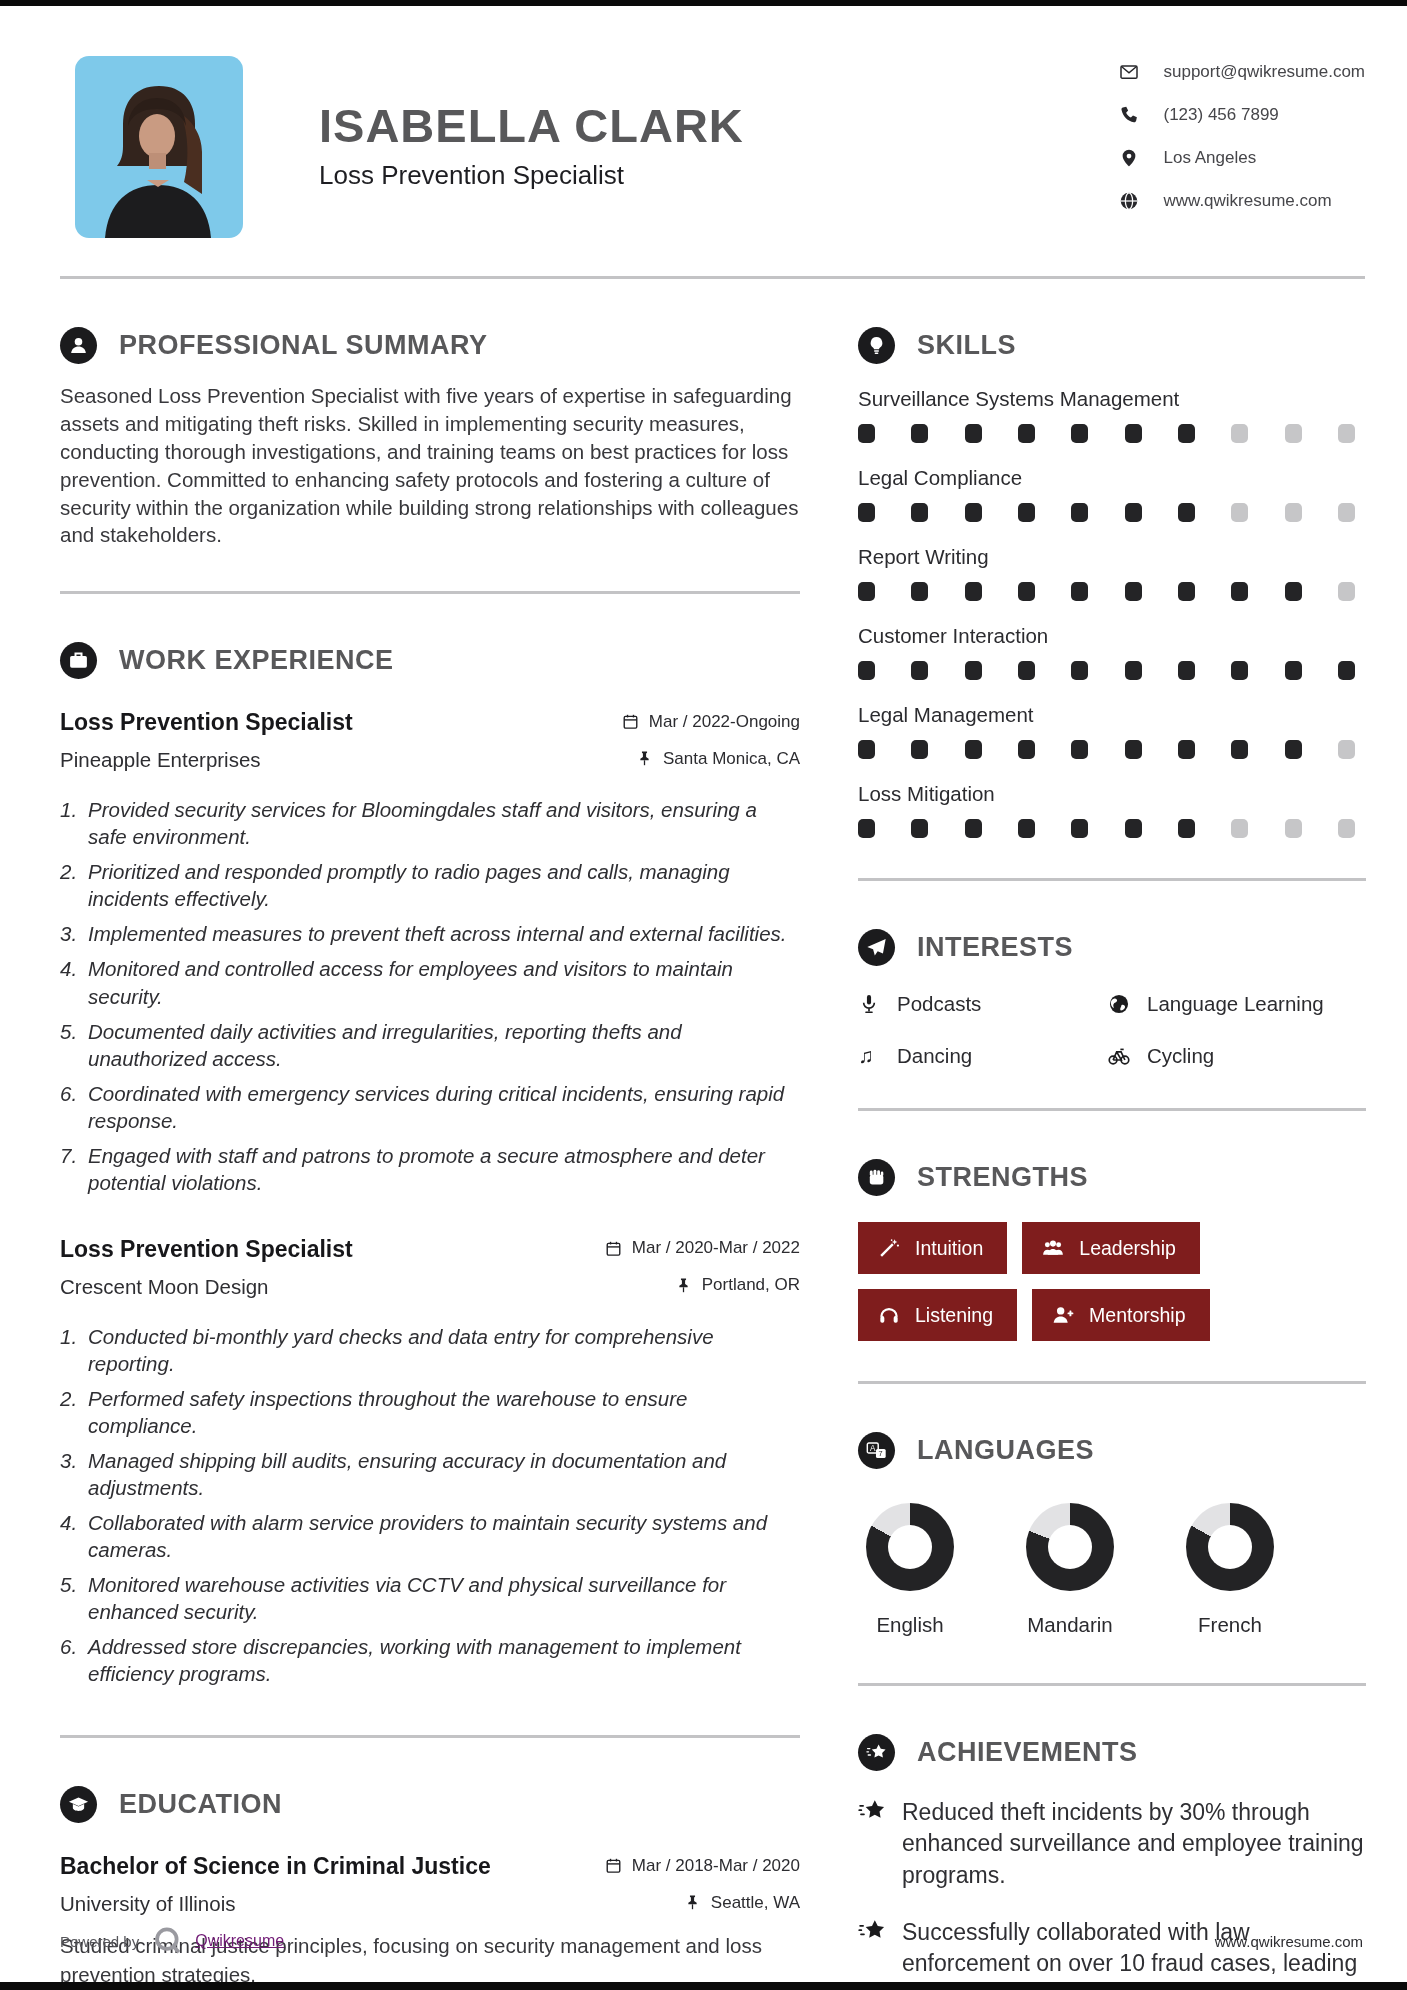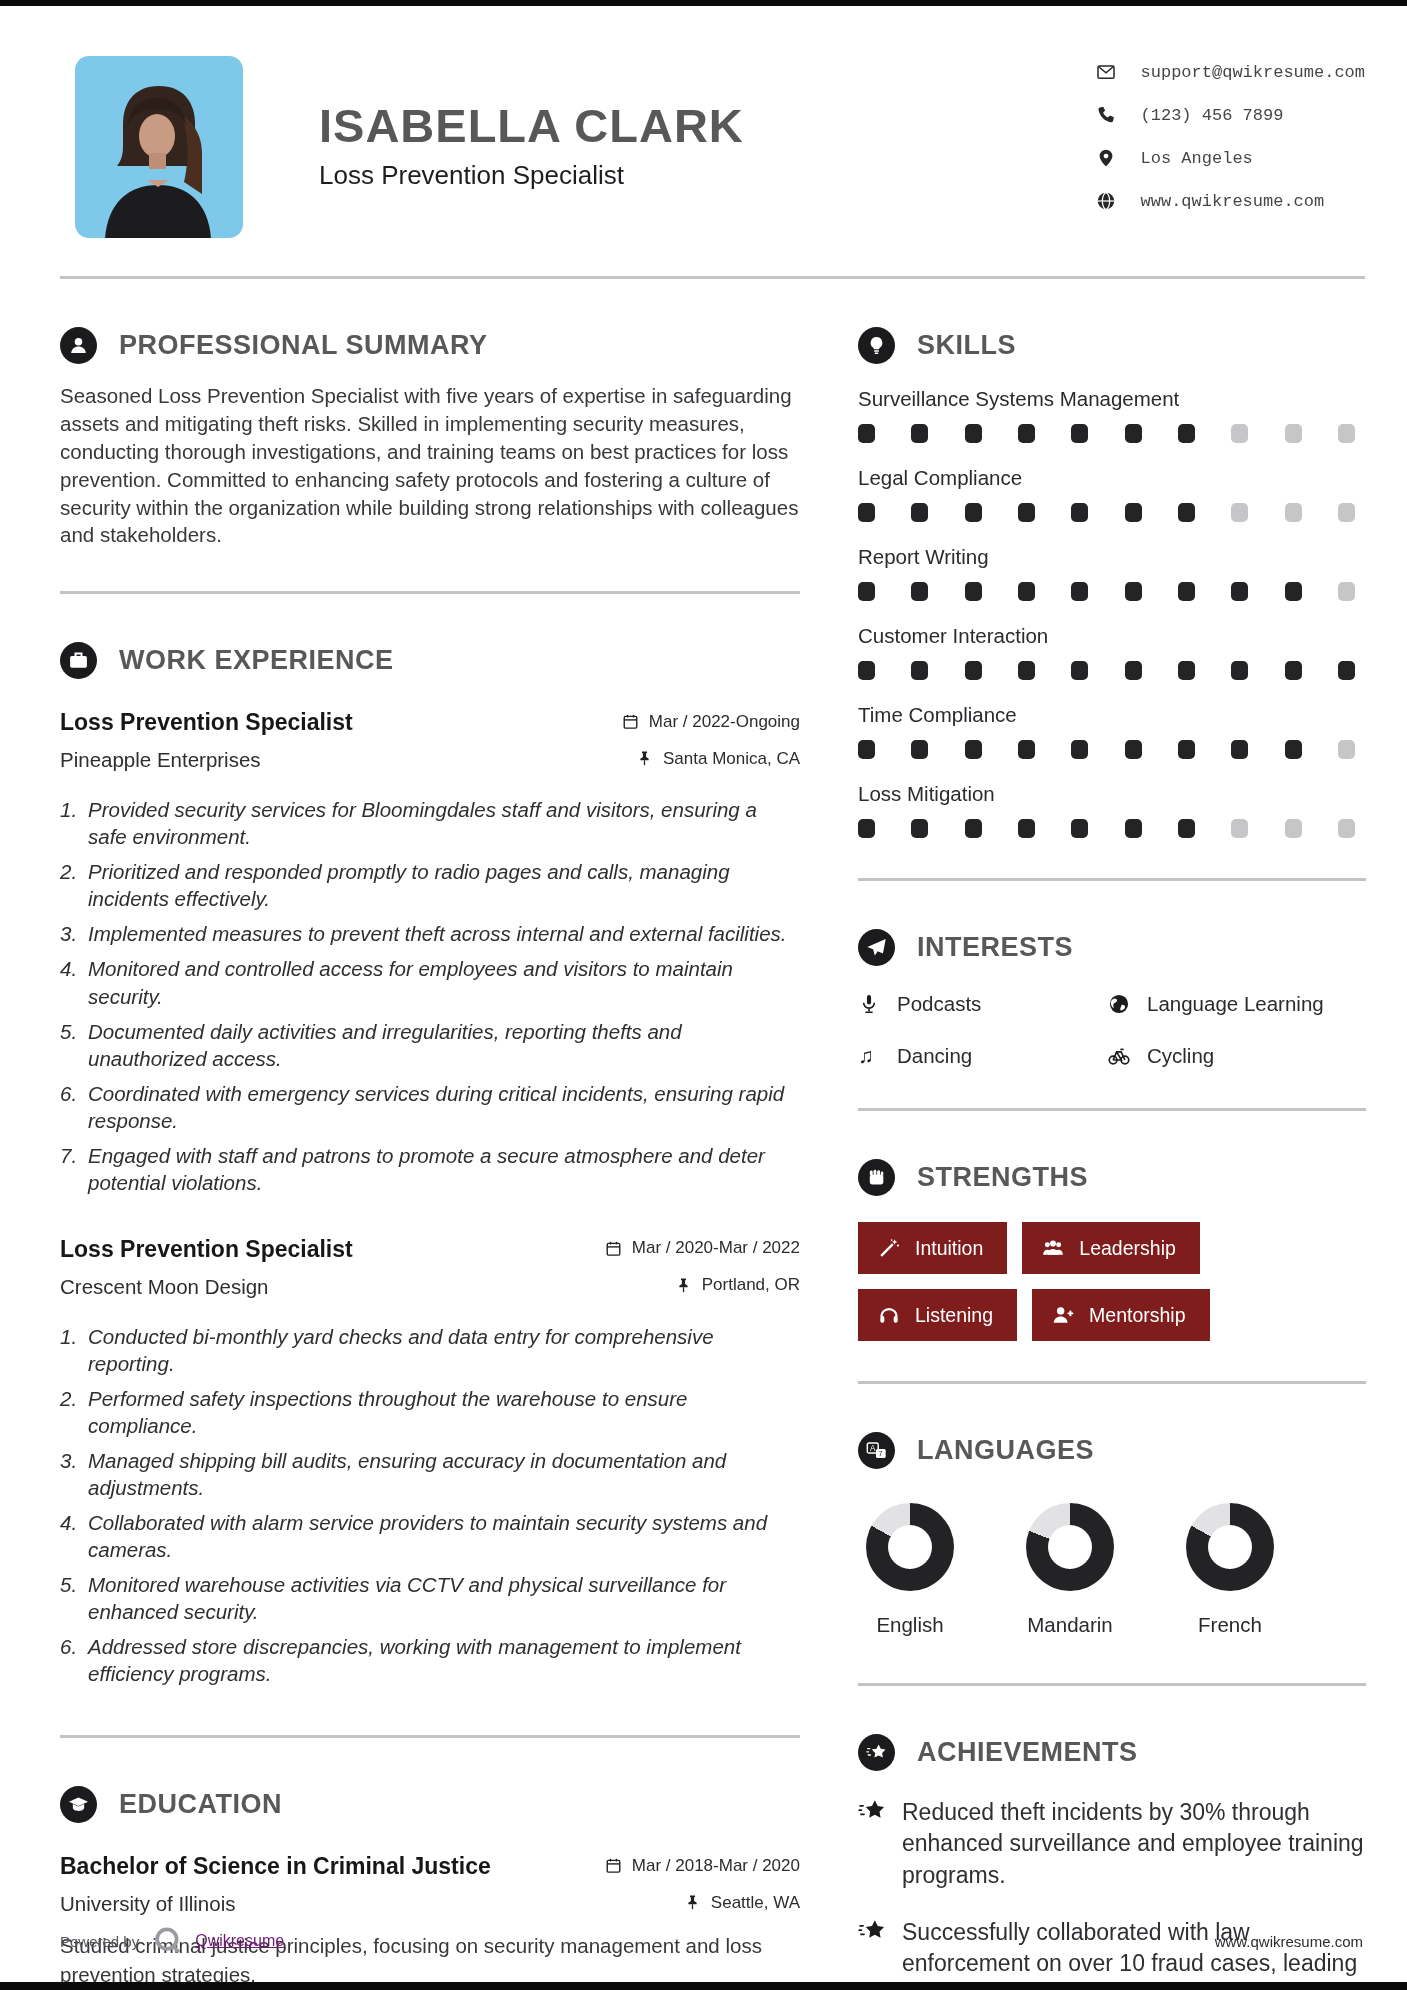--- a/index.html
+++ b/index.html
@@ -13,21 +13,21 @@
   .edge-bar.top { top: 0; }
   .edge-bar.bottom { bottom: 0; height: 8px; }
 
   
   .header { display: flex; align-items: flex-start; padding: 56px 42px 0 75px; }
   .photo { width: 168px; height: 182px; border-radius: 14px; overflow: hidden; flex: 0 0 auto; }
   .photo svg { display: block; width: 100%; height: 100%; }
   .name-block { margin-left: 76px; padding-top: 44px; }
   .name { font-size: 47px; font-weight: bold; letter-spacing: 1px; color: #58585a; line-height: 1.1; }
   .role { font-size: 26px; color: #1e1e22; margin-top: 8px; font-weight: 500; }
-  .contact { list-style: none; margin-left: auto; padding-top: 6px; font-family: Liberation Mono, monospace; }
+  .contact { list-style: none; margin-left: auto; padding-top: 6px; }
   .contact li { display: flex; align-items: center; margin-bottom: 23px; font-size: 17px; color: #46464a; }
   .contact li .cicon { width: 20px; height: 20px; margin-right: 25px; color: #27272b; flex: 0 0 auto; display: inline-flex; }
   .cicon svg { width: 100%; height: 100%; }
 
   .rule { height: 3px; background: #c3c3c5; border: 0; }
   .rule-header { margin: 38px 42px 0 60px; }
 
   
   .columns { display: flex; padding: 0 41px 0 60px; }
   .col-left { flex: 0 0 740px; }
@@ -376,21 +376,21 @@
           <span class="dot filled"></span>
           <span class="dot filled"></span>
           <span class="dot filled"></span>
           <span class="dot filled"></span>
           <span class="dot filled"></span>
           <span class="dot filled"></span>
           <span class="dot filled"></span>
         </div>
     </div>
     <div class="skill">
-      <div class="skill-label">Time Compliance</div>
+      <div class="skill-label">Legal Management</div>
       <div class="skill-dots">
           <span class="dot filled"></span>
           <span class="dot filled"></span>
           <span class="dot filled"></span>
           <span class="dot filled"></span>
           <span class="dot filled"></span>
           <span class="dot filled"></span>
           <span class="dot filled"></span>
           <span class="dot filled"></span>
           <span class="dot filled"></span>

